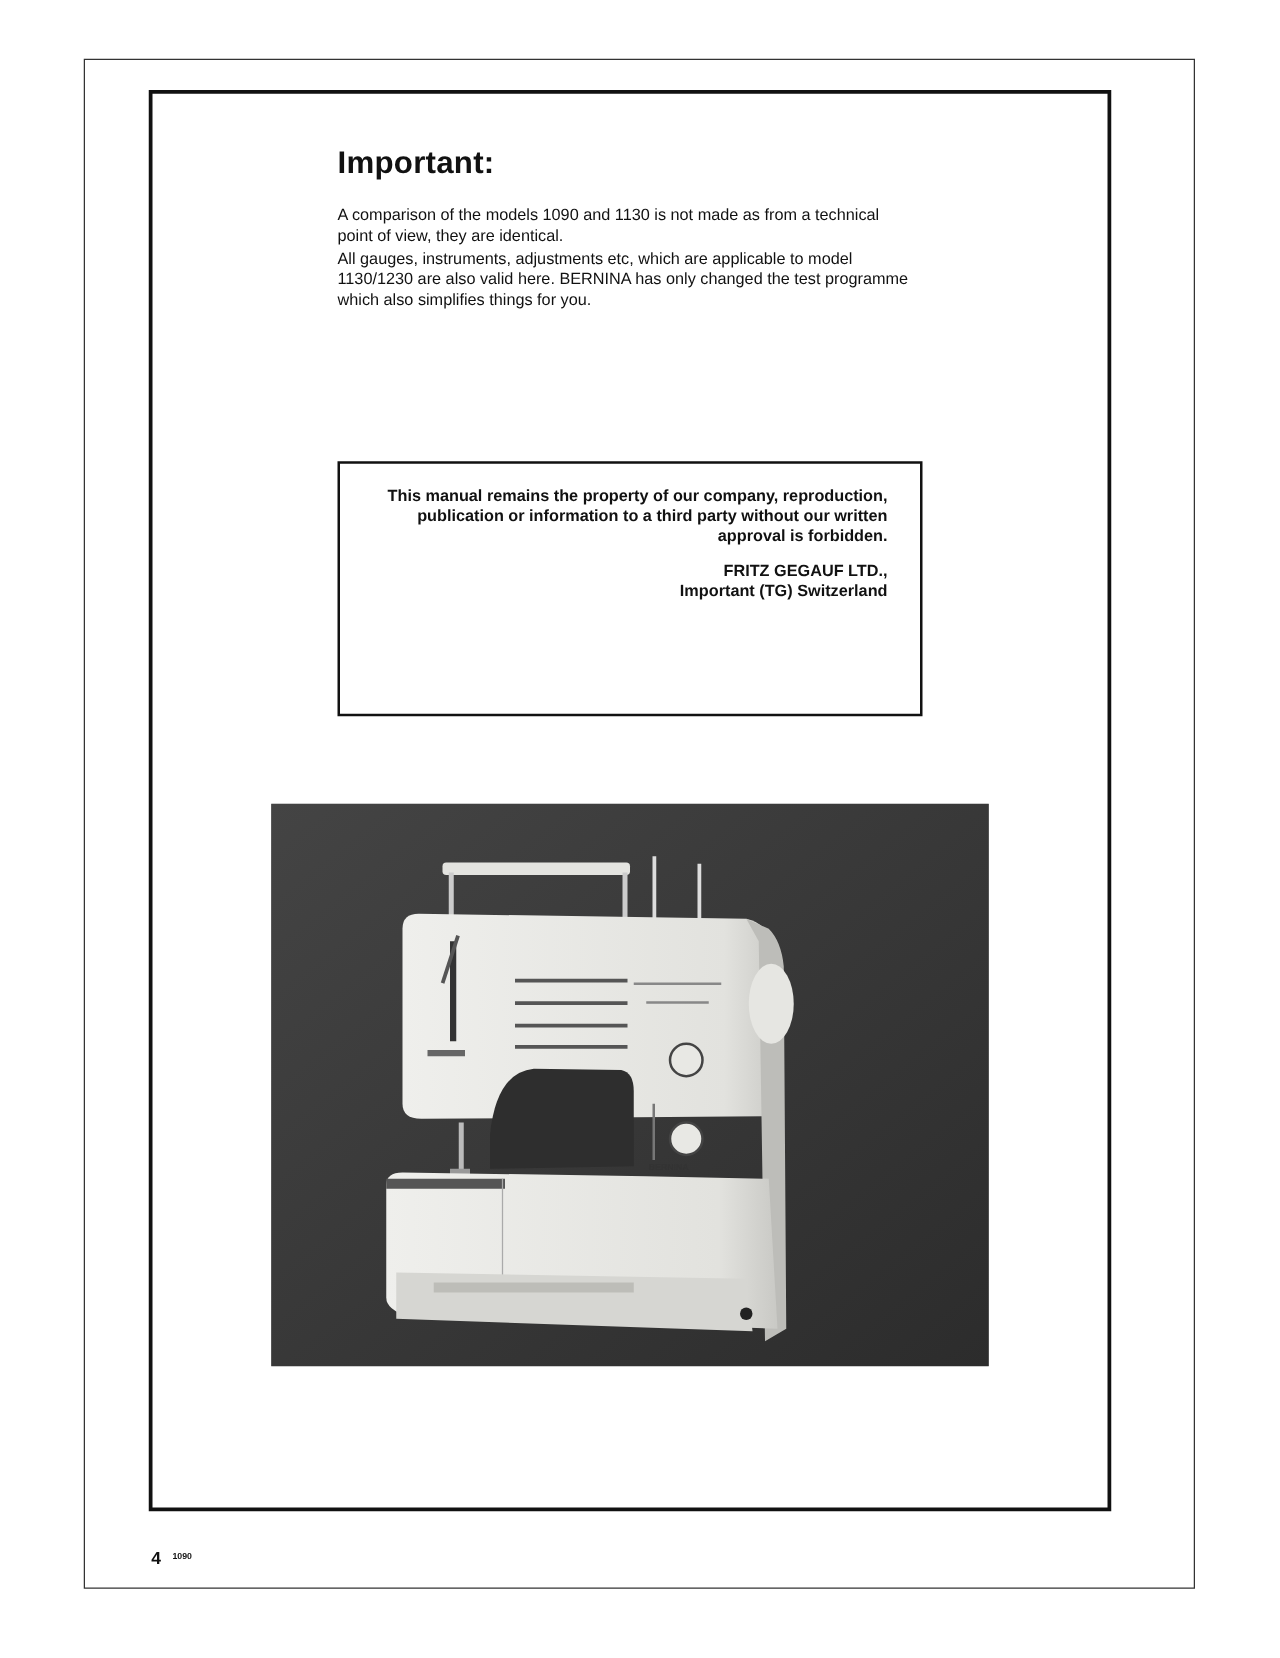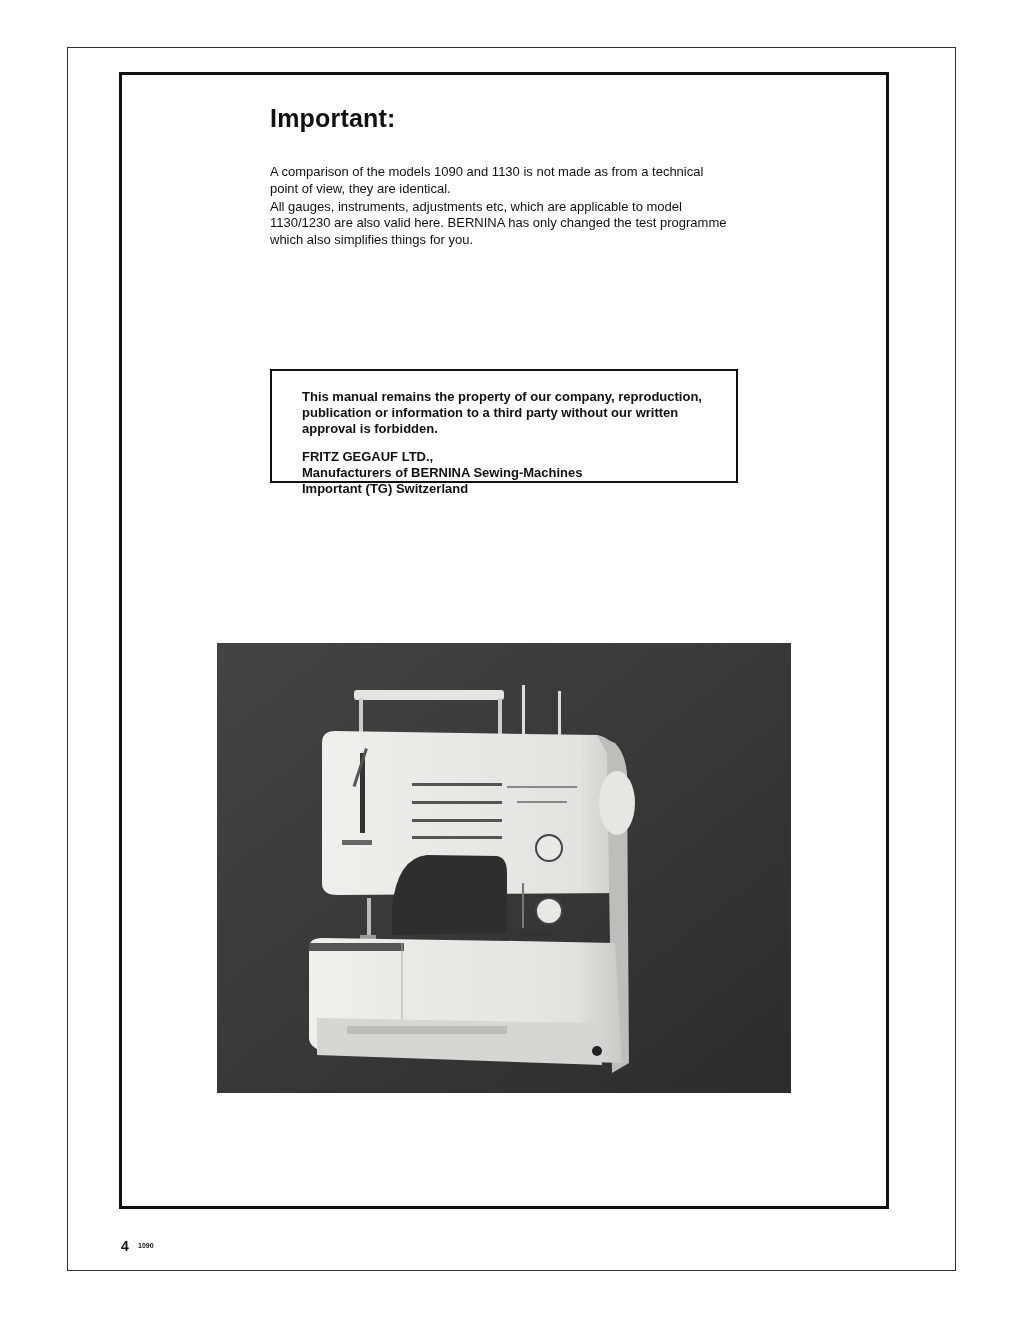--- a/index.html
+++ b/index.html
@@ -2,28 +2,28 @@
 <html><head>
 <meta charset="utf-8">
 <style>
   html, body { margin:0; padding:0; background:#ffffff; }
   body { width:1024px; height:1326px; position:relative; overflow:hidden;
          font-family:"Liberation Sans", "DejaVu Sans", sans-serif; color:#111; }
   .outer-frame { position:absolute; left:67px; top:47px; width:889px; height:1224px;
                  border:1px solid #333; box-sizing:border-box; }
   .inner-frame { position:absolute; left:119px; top:72px; width:770px; height:1137px;
                  border:3px solid #111; box-sizing:border-box; }
-  .title { position:absolute; left:270px; top:104px; font-size:25px; font-weight:bold;
+  .title { position:absolute; left:270px; top:116px; font-size:25px; font-weight:bold;
            letter-spacing:0.2px; margin:0; }
   .intro { position:absolute; left:270px; top:164px; width:460px; font-size:13px;
            font-weight:normal; line-height:16.5px; }
   .intro p { margin:0 0 1.5px 0; }
-  .notice { position:absolute; left:270px; top:369px; width:468px; height:114px;
+  .notice { position:absolute; left:270px; top:369px; width:468px; height:204px;
             border:2px solid #111; box-sizing:border-box; padding:18px 26px 0 30px;
-            font-size:13px; font-weight:bold; line-height:16px; }
+            font-size:13px; font-weight:bold; line-height:16px;text-align:right; }
   .notice p { margin:0; }
   .notice .gap { height:12px; }
   .photo { position:absolute; left:217px; top:643px; width:574px; height:450px;
            background:#3a3a3a; overflow:hidden; }
   .footer-page { position:absolute; left:121px; top:1238px; font-size:14px; font-weight:bold; }
   .footer-model { position:absolute; left:138px; top:1242px; font-size:7px; font-weight:bold; }
 </style>
 </head>
 <body>
 
@@ -34,21 +34,20 @@
 
 <div class="intro">
   <p>A comparison of the models 1090 and 1130 is not made as from a technical point of view, they are identical.</p>
   <p>All gauges, instruments, adjustments etc, which are applicable to model 1130/1230 are also valid here. BERNINA has only changed the test programme which also simplifies things for you.</p>
 </div>
 
 <div class="notice">
   <p>This manual remains the property of our company, reproduction, publication or information to a third party without our written approval is forbidden.</p>
   <div class="gap"></div>
   <p>FRITZ GEGAUF LTD.,</p>
-  <p>Manufacturers of BERNINA Sewing-Machines</p>
   <p>Important (TG) Switzerland</p>
 </div>
 
 <div class="photo">
   <svg width="574" height="450" viewBox="0 0 574 450">
     <defs>
       <linearGradient id="bg" x1="0" y1="0" x2="1" y2="1">
         <stop offset="0" stop-color="#444"></stop>
         <stop offset="1" stop-color="#2c2c2c"></stop>
       </linearGradient>

